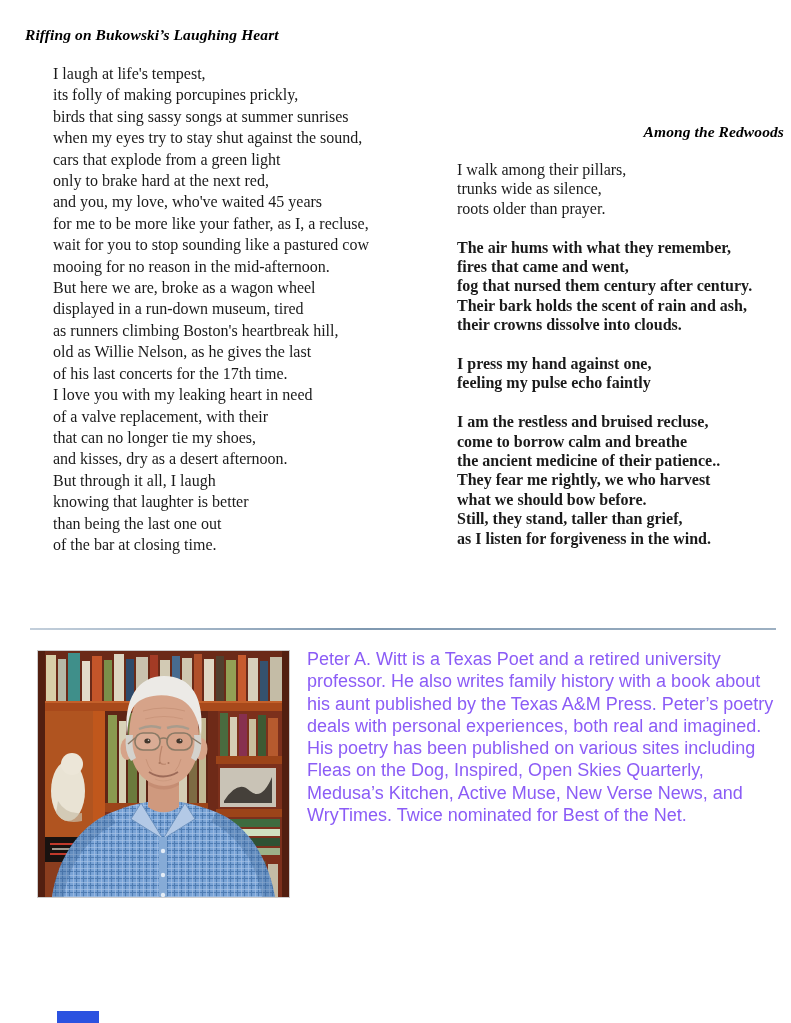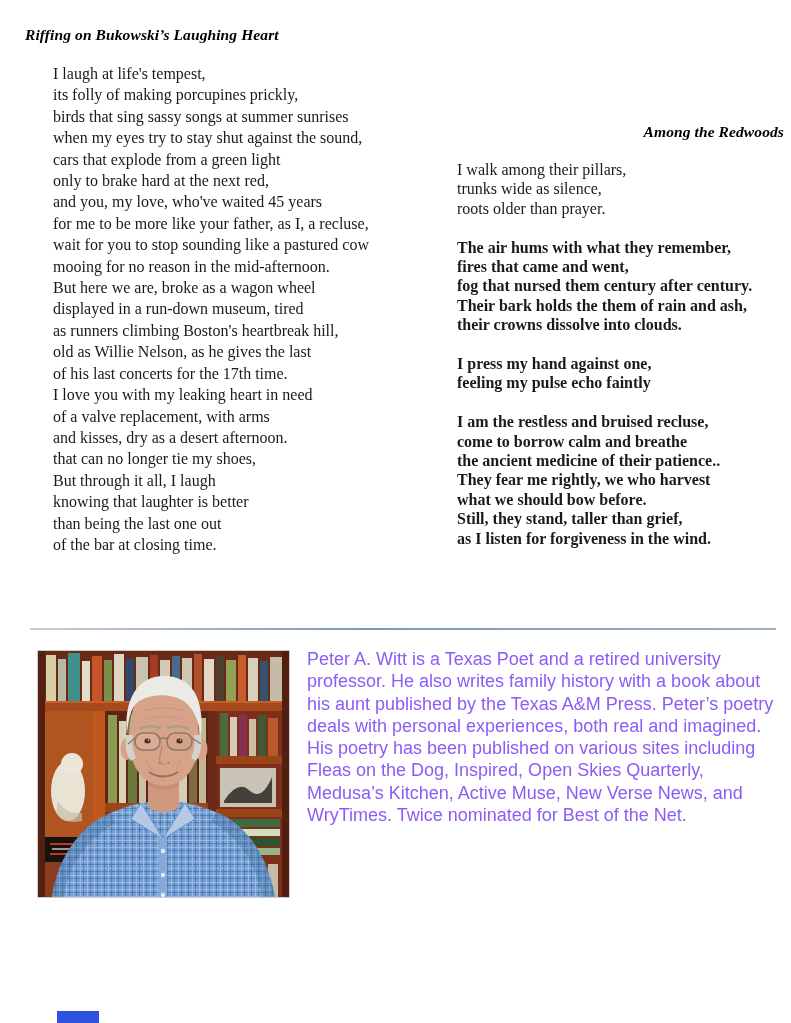--- a/index.html
+++ b/index.html
@@ -67,44 +67,44 @@
           <div class="poem-line">and you, my love, who've waited 45 years</div>
           <div class="poem-line">for me to be more like your father, as I, a recluse,</div>
           <div class="poem-line">wait for you to stop sounding like a pastured cow</div>
           <div class="poem-line">mooing for no reason in the mid-afternoon.</div>
           <div class="poem-line">But here we are, broke as a wagon wheel</div>
           <div class="poem-line">displayed in a run-down museum, tired</div>
           <div class="poem-line">as runners climbing Boston's heartbreak hill,</div>
           <div class="poem-line">old as Willie Nelson, as he gives the last</div>
           <div class="poem-line">of his last concerts for the 17th time.</div>
           <div class="poem-line">I love you with my leaking heart in need</div>
-          <div class="poem-line">of a valve replacement, with arms</div>
+          <div class="poem-line">of a valve replacement, with their</div>
+          <div class="poem-line">that can no longer tie my shoes,</div>
           <div class="poem-line">and kisses, dry as a desert afternoon.</div>
-          <div class="poem-line">that can no longer tie my shoes,</div>
           <div class="poem-line">But through it all, I laugh</div>
           <div class="poem-line">knowing that laughter is better</div>
           <div class="poem-line">than being the last one out</div>
           <div class="poem-line">of the bar at closing time.</div>
         </div>
       </div>
   </section>
 
   <section class="poem poem-right">
     <h2 class="poem-title">Among the Redwoods</h2>
     <div class="poem-body">
         <div class="stanza">
           <div class="poem-line">I walk among their pillars,</div>
           <div class="poem-line">trunks wide as silence,</div>
           <div class="poem-line">roots older than prayer.</div>
         </div>
         <div class="stanza">
           <div class="poem-line">The air hums with what they remember,</div>
           <div class="poem-line">fires that came and went,</div>
           <div class="poem-line">fog that nursed them century after century.</div>
-          <div class="poem-line">Their bark holds the them of rain and ash,</div>
+          <div class="poem-line">Their bark holds the scent of rain and ash,</div>
           <div class="poem-line">their crowns dissolve into clouds.</div>
         </div>
         <div class="stanza">
           <div class="poem-line">I press my hand against one,</div>
           <div class="poem-line">feeling my pulse echo faintly</div>
         </div>
         <div class="stanza">
           <div class="poem-line">I am the restless and bruised recluse,</div>
           <div class="poem-line">come to borrow calm and breathe</div>
           <div class="poem-line">the ancient medicine of their patience..</div>

